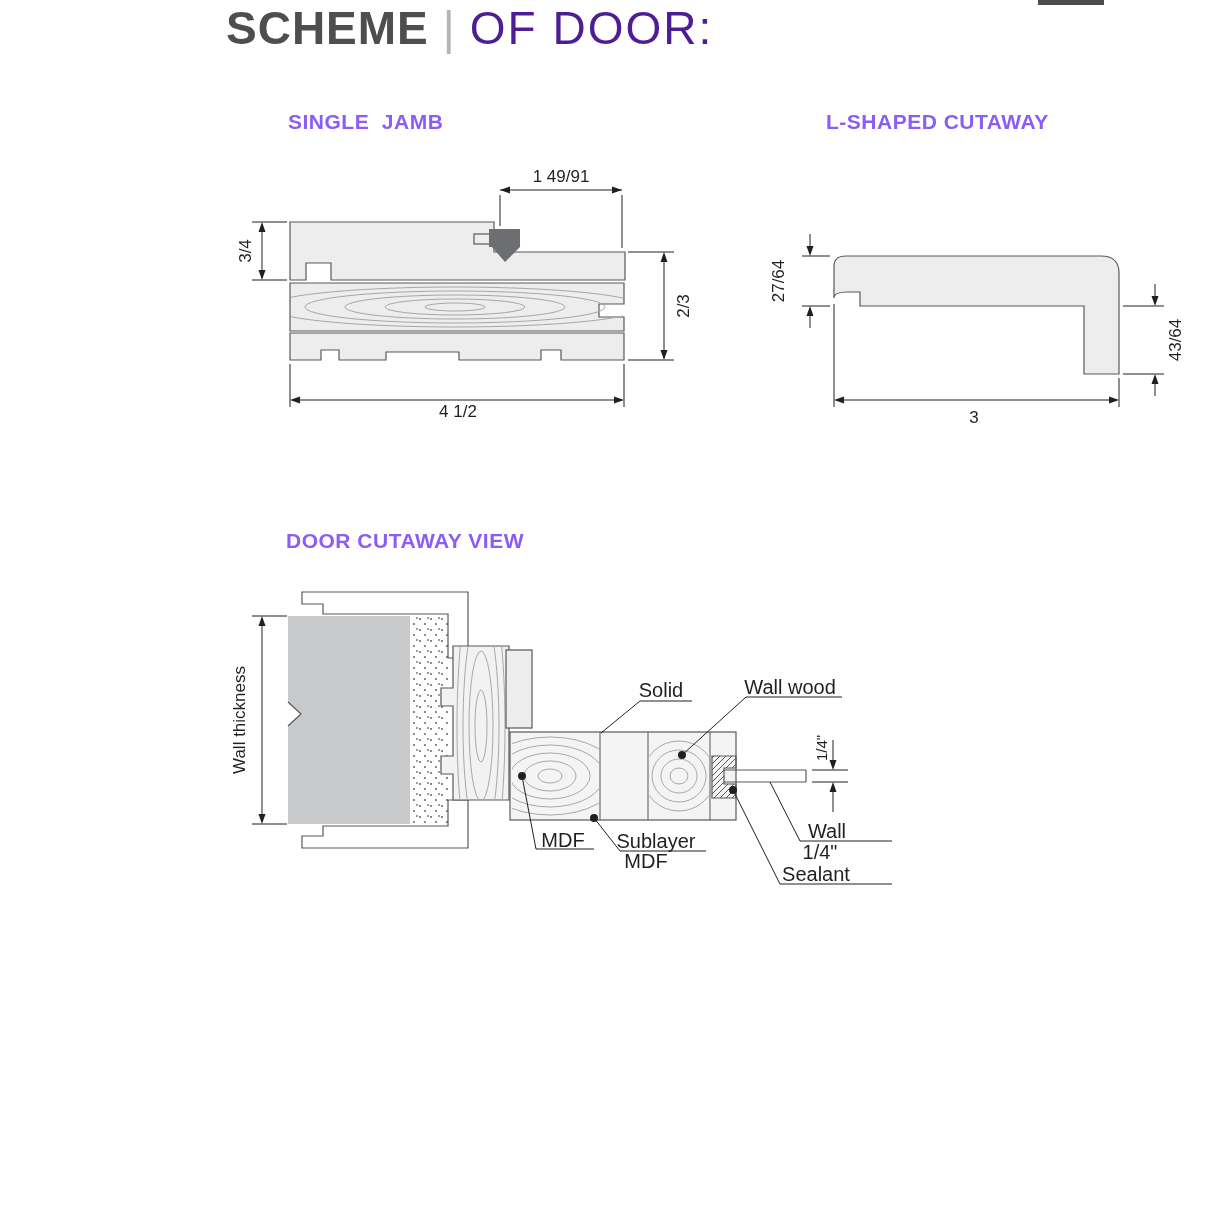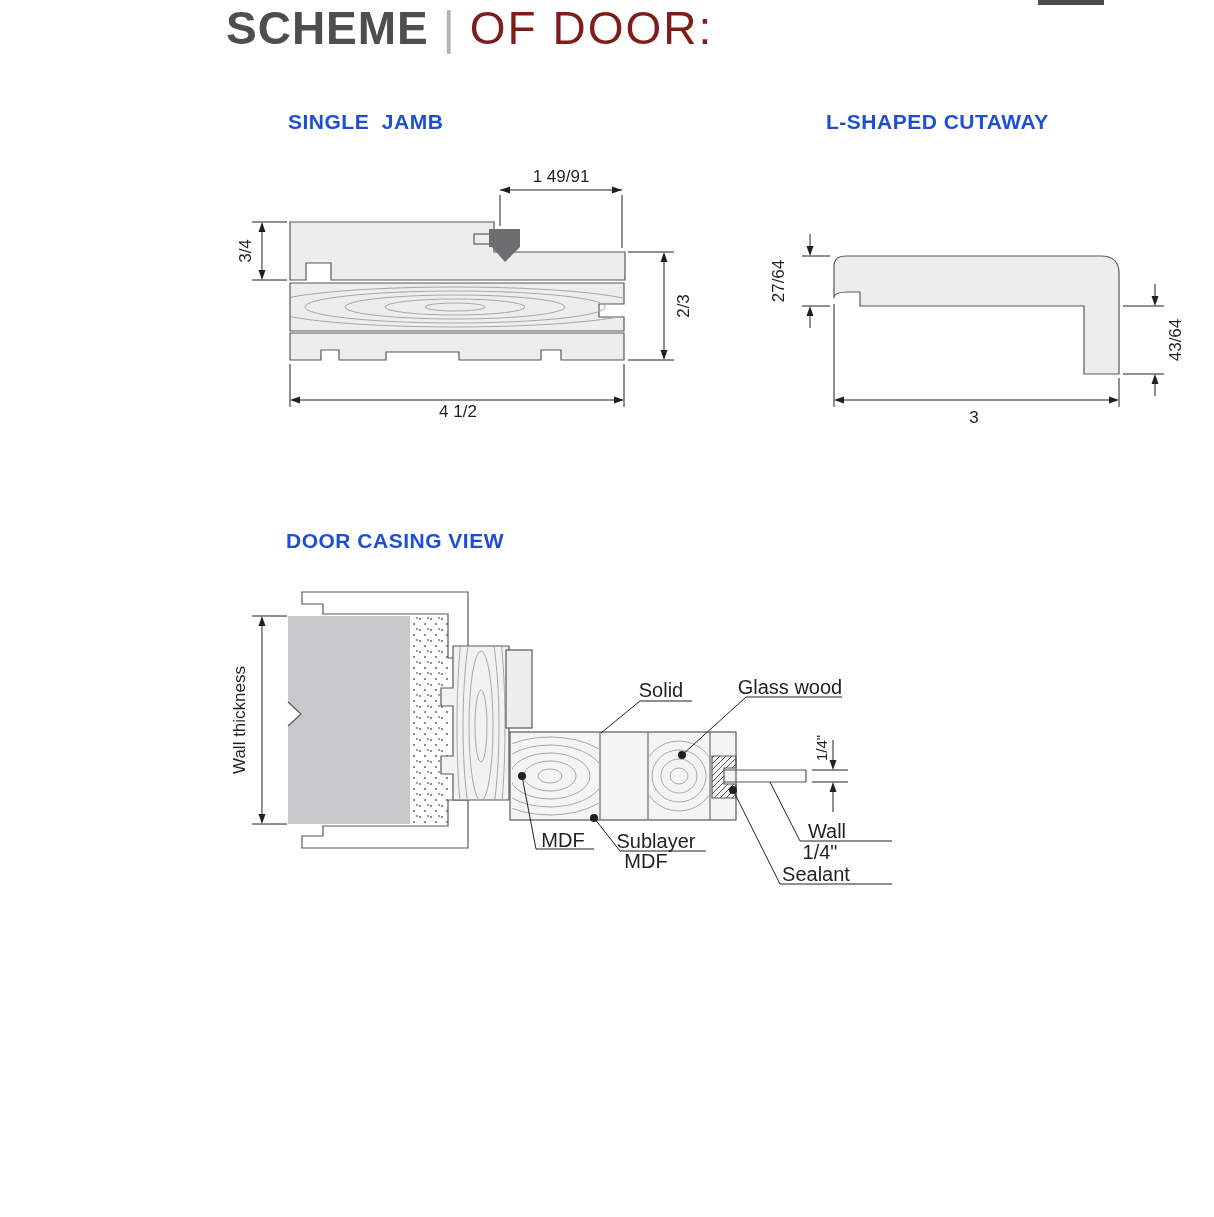--- a/index.html
+++ b/index.html
@@ -3,23 +3,23 @@
 <meta charset="utf-8">
 <style>
   html,body{margin:0;padding:0;background:#ffffff;}
   .page{
     position:relative;width:1214px;height:1217px;background:#fff;overflow:hidden;
     font-family:"Liberation Sans", sans-serif;color:#231f20;
   }
   .title{position:absolute;left:226px;top:2px;white-space:nowrap;font-size:46px;line-height:52px;letter-spacing:1px;}
   .t-bold{font-weight:800;color:#4d4e50;text-align:right;}
   .t-sep{color:#b3b3b5;font-weight:300;margin:0 14px;}
-  .t-light{color:#7f1d1d;font-weight:400;letter-spacing:2px;}
+  .t-light{color:#4c1d95;font-weight:400;letter-spacing:2px;}
   .heading{
-    position:absolute;font-size:21px;font-weight:700;color:#1d4ed8;letter-spacing:.5px;white-space:pre;
+    position:absolute;font-size:21px;font-weight:700;color:#8b5cf6;letter-spacing:.5px;white-space:pre;
   }
   .dim{
     position:absolute;font-size:17px;color:#231f20;white-space:pre;
     transform:translate(-50%,-50%);
   }
   .dim.v{transform:translate(-50%,-50%) rotate(-90deg);}
   .lbl{
     position:absolute;font-size:20px;color:#231f20;white-space:pre;
     transform:translate(-50%,-50%);
   }
@@ -30,21 +30,21 @@
 <body>
 
 <div class="page">
 
   <div class="title">
     <span class="t-bold">SCHEME</span><span class="t-sep">|</span><span class="t-light">OF DOOR:</span>
   </div>
 
   <div class="heading" style="left:288px;top:110px">SINGLE  JAMB</div>
   <div class="heading" style="left:826px;top:110px">L-SHAPED CUTAWAY</div>
-  <div class="heading" style="left:286px;top:529px">DOOR CASING VIEW</div>
+  <div class="heading" style="left:286px;top:529px">DOOR CUTAWAY VIEW</div>
 
   <svg width="1214" height="1217" viewBox="0 0 1214 1217">
     <defs>
       <pattern id="stipple" width="11" height="11" patternUnits="userSpaceOnUse">
         <circle cx="2" cy="3" r="1.1" fill="#6d6e71"></circle>
         <circle cx="7" cy="8" r="1.1" fill="#6d6e71"></circle>
         <circle cx="10" cy="2" r="0.9" fill="#6d6e71"></circle>
       </pattern>
       <pattern id="hatch" width="6" height="6" patternUnits="userSpaceOnUse">
         <path d="M0,6 L6,0" stroke="#58595b" stroke-width="1"></path>
@@ -236,21 +236,21 @@
   <div class="dim v" style="left:246px;top:251px">3/4</div>
   <div class="dim v" style="left:684px;top:306px">2/3</div>
   <div class="dim" style="left:458px;top:412px">4 1/2</div>
 
   <div class="dim v" style="left:779px;top:281px">27/64</div>
   <div class="dim v" style="left:1176px;top:340px">43/64</div>
   <div class="dim" style="left:974px;top:418px">3</div>
 
   <div class="lbl v" style="left:240px;top:720px;font-size:17px">Wall thickness</div>
   <div class="lbl" style="left:661px;top:690px">Solid</div>
-  <div class="lbl" style="left:790px;top:687px">Glass wood</div>
+  <div class="lbl" style="left:790px;top:687px">Wall wood</div>
   <div class="lbl v" style="left:821px;top:748px;font-size:15px">1/4"</div>
   <div class="lbl" style="left:563px;top:840px">MDF</div>
   <div class="lbl" style="left:656px;top:841px">Sublayer</div>
   <div class="lbl" style="left:646px;top:861px">MDF</div>
   <div class="lbl" style="left:827px;top:831px">Wall</div>
   <div class="lbl" style="left:820px;top:852px">1/4"</div>
   <div class="lbl" style="left:816px;top:874px">Sealant</div>
 
 </div>
 

